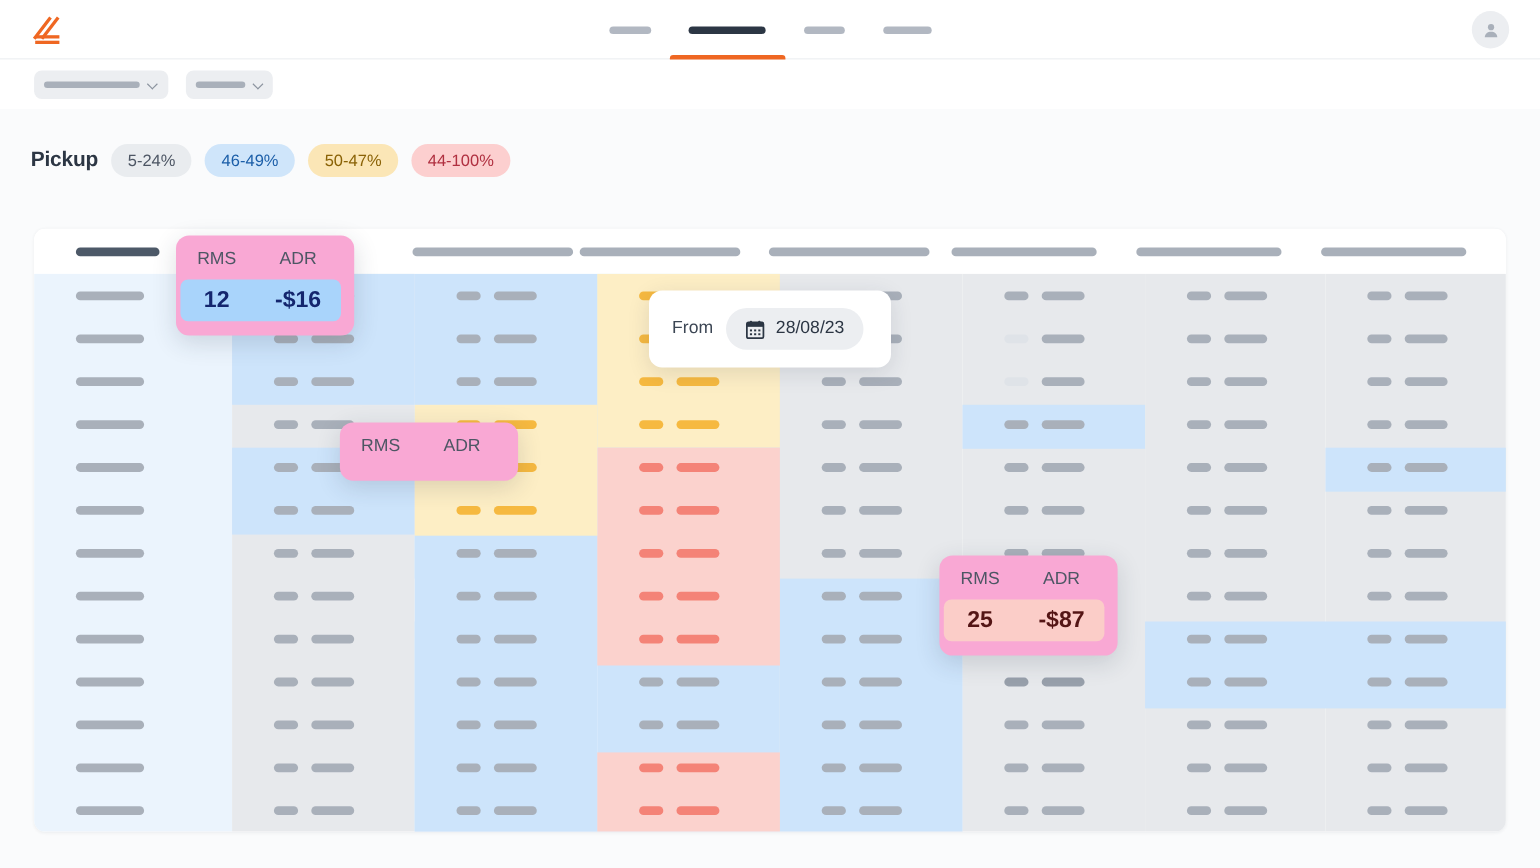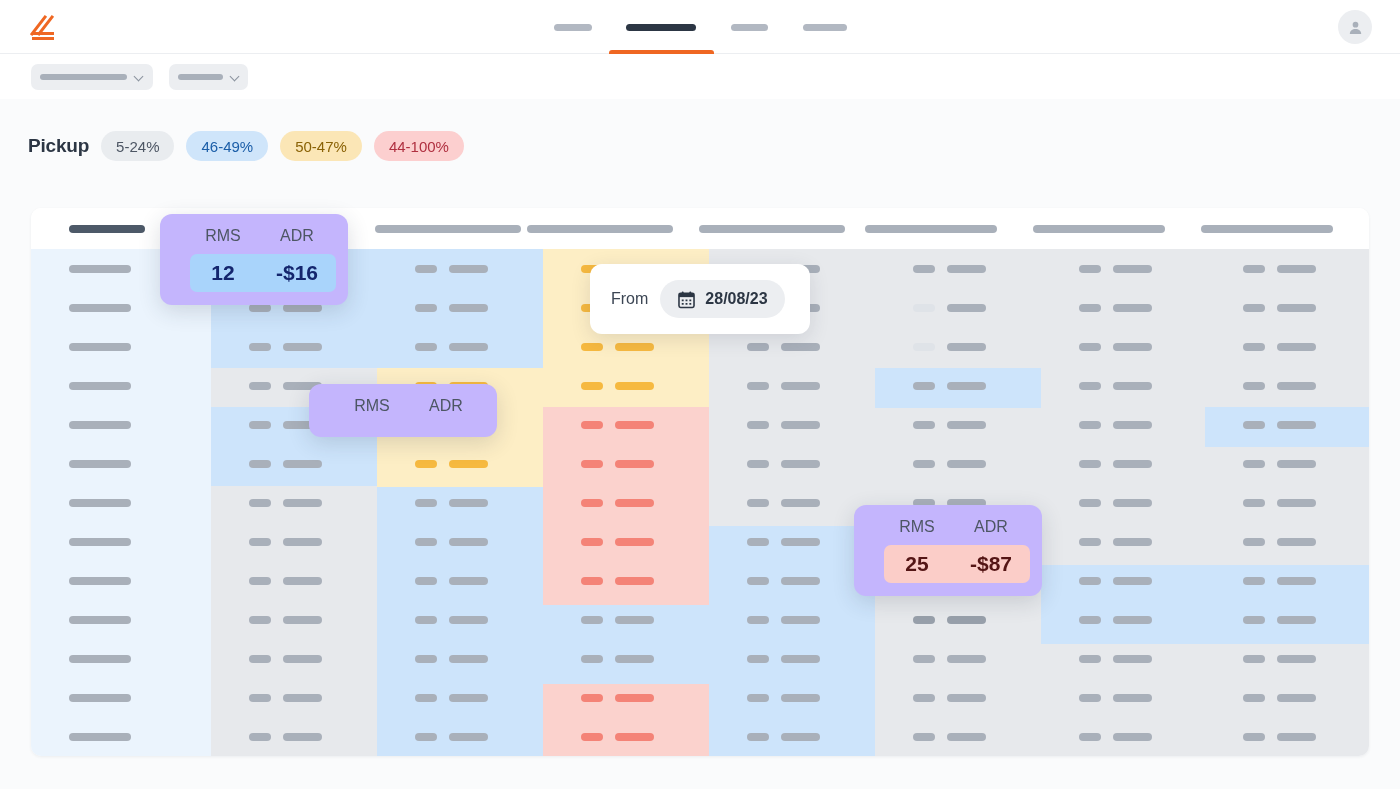--- a/index.html
+++ b/index.html
@@ -143,30 +143,29 @@
     background: #ffffff; border-radius: 12px;
     box-shadow: 0 5px 20px rgba(40,50,70,.13);
     display: flex; align-items: center; padding-left: 21px; gap: 12px;
     z-index: 40;
   }
   .datepop .lbl { font-size: 16px; color: #3c4654; }
   .date-field {
     height: 38px; background: #eceef1; border-radius: 19px;
     display: flex; align-items: center; gap: 9px; padding: 0 17px;
     cursor: pointer;
-    font-weight: bold;
   }
   .date-val { font-size: 16px; color: #2c3644; }
 
   
   .tip {
     position: absolute;
-    background: #c4b5fd; border-radius: 12px;
+    background: #f9a8d4; border-radius: 12px;
     box-shadow: 0 6px 22px rgba(40,50,70,.16);
-    padding: 13px 12px 13px 30px;
+    padding: 13px 12px 13px 4px;
     z-index: 50;
   }
   .tip-head {
     display: flex; gap: 6px; padding: 0 2px 9px 2px;
   }
   .tip-head span {
     font-size: 16px; color: #4d5664; text-align: center;
   }
   .tip-val {
     display: flex; gap: 6px; border-radius: 7px;

